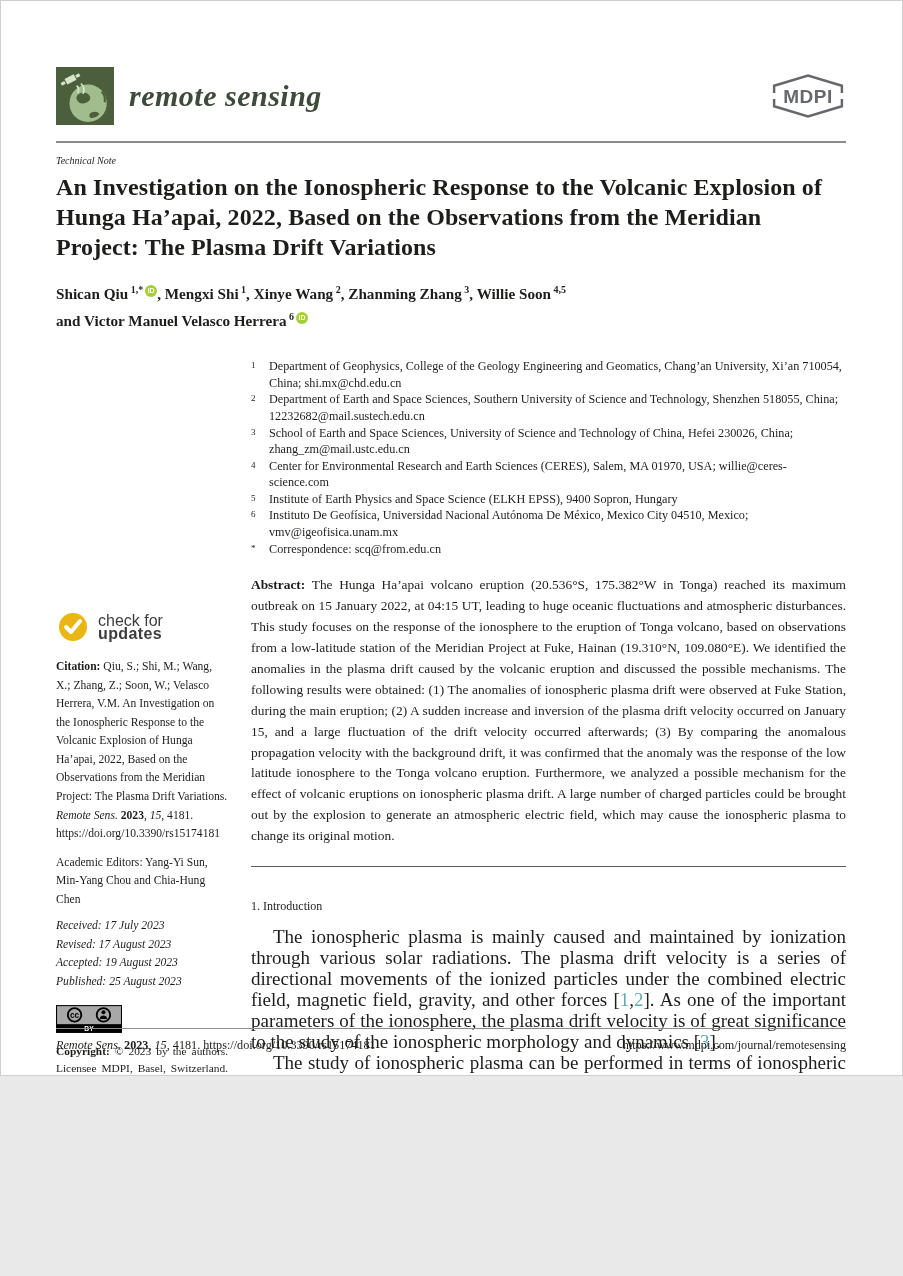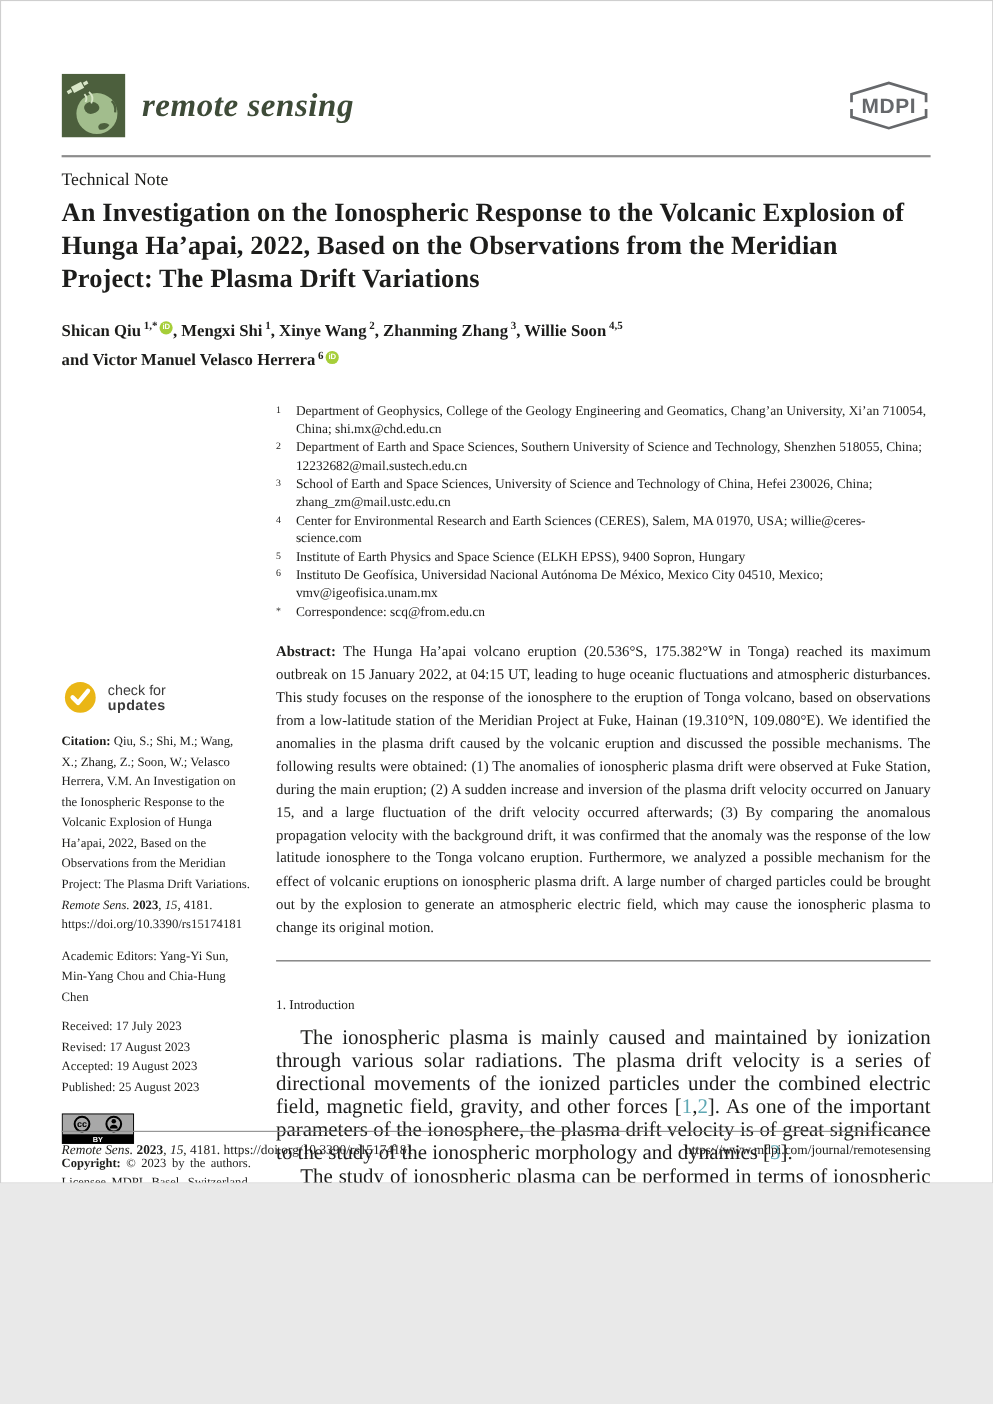--- a/index.html
+++ b/index.html
@@ -18,21 +18,21 @@
   body{margin:0;background:#e9e9e9;font-family:"Liberation Serif","DejaVu Serif",serif;color:var(--text-main);}
   .page{width:903px;height:1076px;background:#fff;border:1px solid #cfcfcf;margin:0 auto;position:relative;overflow:hidden;}
   .content{padding:0 56px 0 55px;}
 
   
   .header{padding-top:66px;display:flex;align-items:center;justify-content:space-between;}
   .brand{display:flex;align-items:center;gap:15px;}
   .brand-name{font-size:30px;font-weight:bold;font-style:italic;color:var(--brand-text);letter-spacing:.5px;}
   .header-rule{margin-top:16px;border-top:2px solid var(--rule-gray);}
 
-  .technote{margin-top:12px;font-size:16px;}
+  .technote{margin-top:12px;font-style:italic;font-size:10px;}
   .title{margin:6px 0 0 0;font-size:24px;font-weight:bold;line-height:30px;letter-spacing:.1px;}
   .authors{margin-top:16px;font-size:15.2px;font-weight:bold;line-height:23px;}
   .asup{font-size:10px;font-weight:bold;}
   .orcid{display:inline-block;width:12px;height:12px;border-radius:50%;background:var(--orcid-green);color:#fff;
          font-family:"Liberation Sans",sans-serif;font-size:7px;font-weight:bold;line-height:12px;text-align:center;
          vertical-align:6px;margin-left:2px;}
 
   
   .columns{display:flex;gap:23px;margin-top:26px;}
   .sidebar{flex:0 0 172px;width:172px;font-size:11.6px;line-height:1.6;}
@@ -48,25 +48,25 @@
   .sec-rule{margin-top:19px;border-top:1px solid #5a5a5a;}
 
   .sec-heading{margin:32px 0 12px 0;font-size:12px;font-weight:normal;}
   .body-para{margin:0;font-size:19px;line-height:21px;text-align:justify;text-indent:22px;}
   .body-para.cont{text-align-last:justify;}
   .cite{color:var(--cite-link);}
   .plain-link{color:inherit;text-decoration:none;}
 
   
   .check-updates{margin-top:252px;display:flex;align-items:center;gap:8px;cursor:pointer;}
-  .cu-text{font-family:"Liberation Sans",sans-serif;font-size:13px;line-height:13px;color:#3c3c3c;}
+  .cu-text{font-family:"Liberation Sans",sans-serif;font-size:16px;line-height:13px;color:#3c3c3c;}
   .cu-text .l2{font-weight:bold;letter-spacing:.4px;}
   .citation-block{margin-top:14px;}
   .acad-editors{margin-top:10px;}
-  .history{margin-top:8px;}
+  .history{margin-top:8px;font-style:italic;}
   .cc-badge{margin-top:14px;display:block;}
   .copyright{margin-top:10px;font-size:11.4px;line-height:1.45;text-align:justify;}
 
   
   .footer{position:absolute;left:55px;right:56px;bottom:22px;}
   .footer-rule{border-top:1.5px solid var(--rule-gray);margin-bottom:9px;}
   .footer-row{display:flex;justify-content:space-between;font-size:12.2px;gap:24px;}
 </style>
 </head>
 <body>

